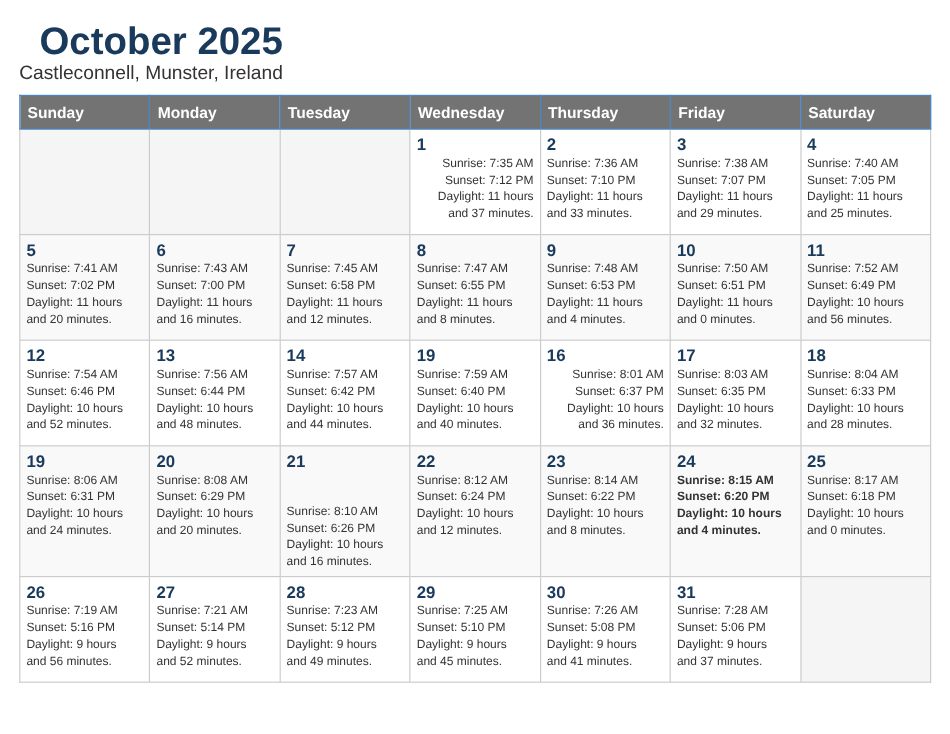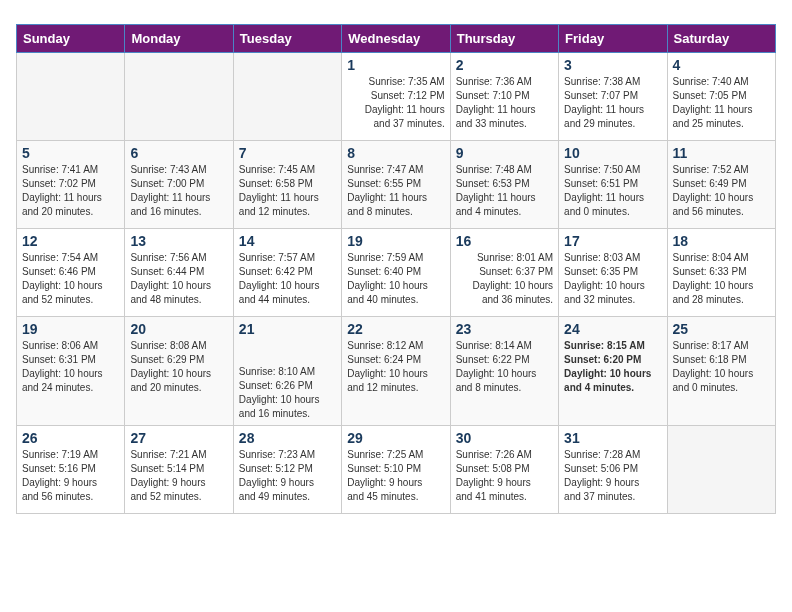--- a/index.html
+++ b/index.html
@@ -41,21 +41,21 @@
     .subtitle {
       font-size: 16px;
       color: #333;
     }
     .calendar {
       width: 100%;
       border-collapse: collapse;
       border: 1px solid #ccc;
     }
     .calendar th {
-      background: #701a75;
+      background: #737373;
       color: #fff;
       text-align: left;
       padding: 6px 6px;
       font-size: 13px;
       border: 1px solid #4a85c5;
     }
     .calendar td {
       vertical-align: top;
       border: 1px solid #ccc;
       padding: 4px 5px;
@@ -82,20 +82,24 @@
       background: #fff;
     }
     .week-row:nth-child(even) td {
       background: #f9f9f9;
     }
   </style>
 </head>
 <body>
 
 <div class="header">
+  <div class="title-block">
+    <div class="main-title">October 2025</div>
+    <div class="subtitle">Castleconnell, Munster, Ireland</div>
+  </div>
 </div>
 
 <table class="calendar">
   <thead>
     <tr>
     <th>Sunday</th>
         <th>Monday</th>
         <th>Tuesday</th>
         <th>Wednesday</th>
         <th>Thursday</th>

